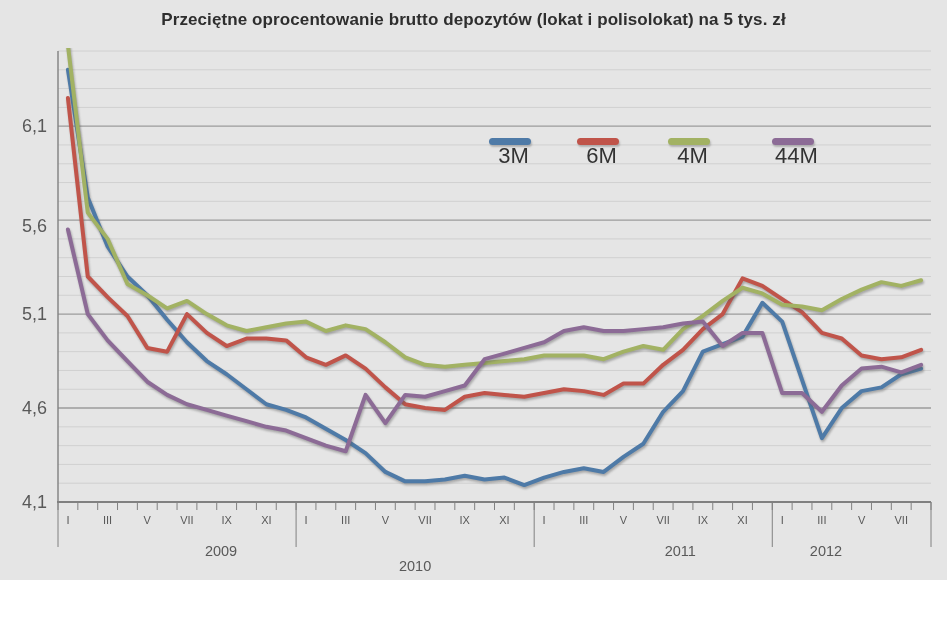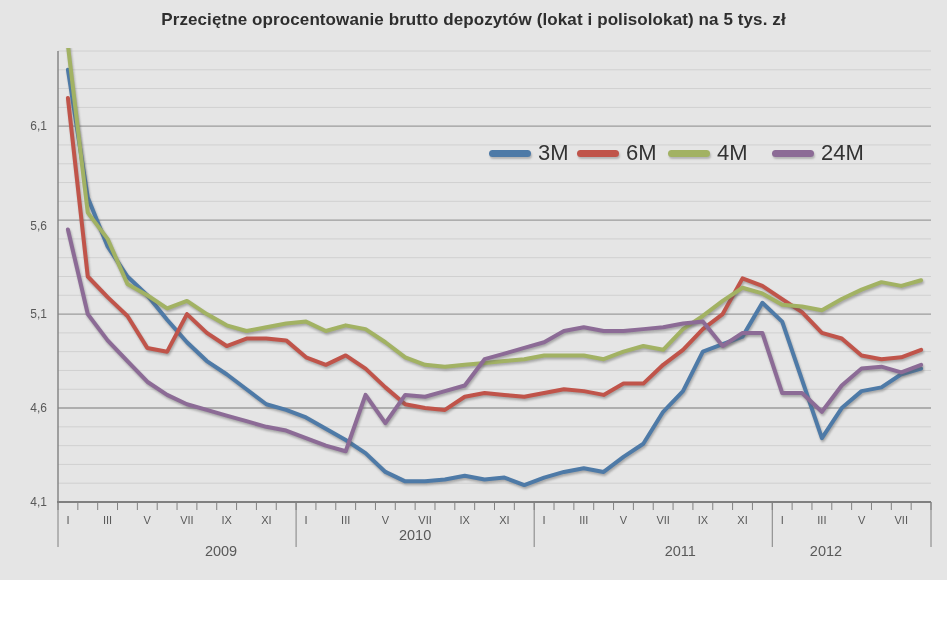--- a/index.html
+++ b/index.html
@@ -13,35 +13,35 @@
   #chart-title{
     position:absolute;left:0;top:10px;width:947px;
     text-align:center;
     font-size:17px;font-weight:bold;color:#2e2e2e;
     letter-spacing:0.1px;
   }
   #plot-svg{position:absolute;left:0;top:0;}
   .ylabel{
     position:absolute;
     width:44px;text-align:right;
-    font-size:12px;color:#595959;
+    font-size:18px;color:#595959;
     transform:translateY(-50%);
   }
   .xmonth{
     position:absolute;
     transform:translate(-50%,-50%);
     font-size:11px;color:#595959;
   }
   .xyear{
     position:absolute;
     transform:translate(-50%,-50%);
     font-size:14.5px;color:#595959;
   }
   #legend{position:absolute;left:0;top:0;width:947px;height:0;}
-  .legend-item{position:absolute;display:flex;align-items:center;height:30px;transform:translateY(-50%);}
+  .legend-item{position:absolute;display:flex;align-items:center;height:30px;transform:translateY(-50%);flex-direction:column;}
   .legend-swatch{
     display:inline-block;width:42px;height:7px;border-radius:4px;
     box-shadow:1px 2px 2px rgba(90,90,90,0.35);
     margin-right:7px;flex:0 0 auto;
   }
   .legend-label{font-size:22px;color:#333333;line-height:1;}
   #source-note{
     position:absolute;left:0;top:582px;width:947px;
     text-align:center;
     font-size:15px;color:#555555;
@@ -174,38 +174,38 @@
       <div class="xmonth" style="left: 663.148px; top: 520px;">VII</div>
       <div class="xmonth" style="left: 702.83px; top: 520px;">IX</div>
       <div class="xmonth" style="left: 742.511px; top: 520px;">XI</div>
       <div class="xmonth" style="left: 782.193px; top: 520px;">I</div>
       <div class="xmonth" style="left: 821.875px; top: 520px;">III</div>
       <div class="xmonth" style="left: 861.557px; top: 520px;">V</div>
       <div class="xmonth" style="left: 901.239px; top: 520px;">VII</div>
     </div>
   <div id="xyears">
       <div class="xyear" style="left: 177.045px; top: 551px; margin-left: 44px;">2009</div>
-      <div class="xyear" style="left: 415.136px; top: 535px;">2010</div>
+      <div class="xyear" style="left: 415.136px; top: 566px;">2010</div>
       <div class="xyear" style="left: 653.227px; top: 551px; margin-left: 27px;">2011</div>
       <div class="xyear" style="left: 826px; top: 551px;">2012</div>
     </div>
 
   <div id="legend">
       <div class="legend-item" style="left: 489px; top: 153px;">
         <span class="legend-swatch" style="background: rgb(78, 122, 167);"></span>
         <span class="legend-label">3M</span>
       </div>
       <div class="legend-item" style="left: 577px; top: 153px;">
         <span class="legend-swatch" style="background: rgb(192, 84, 74);"></span>
         <span class="legend-label">6M</span>
       </div>
       <div class="legend-item" style="left: 668px; top: 153px;">
         <span class="legend-swatch" style="background: rgb(162, 178, 99);"></span>
         <span class="legend-label">4M</span>
       </div>
       <div class="legend-item" style="left: 772px; top: 153px;">
         <span class="legend-swatch" style="background: rgb(140, 107, 150);"></span>
-        <span class="legend-label">24M</span>
+        <span class="legend-label">44M</span>
       </div>
     </div>
 
 
 </div>
 
 </body></html>

